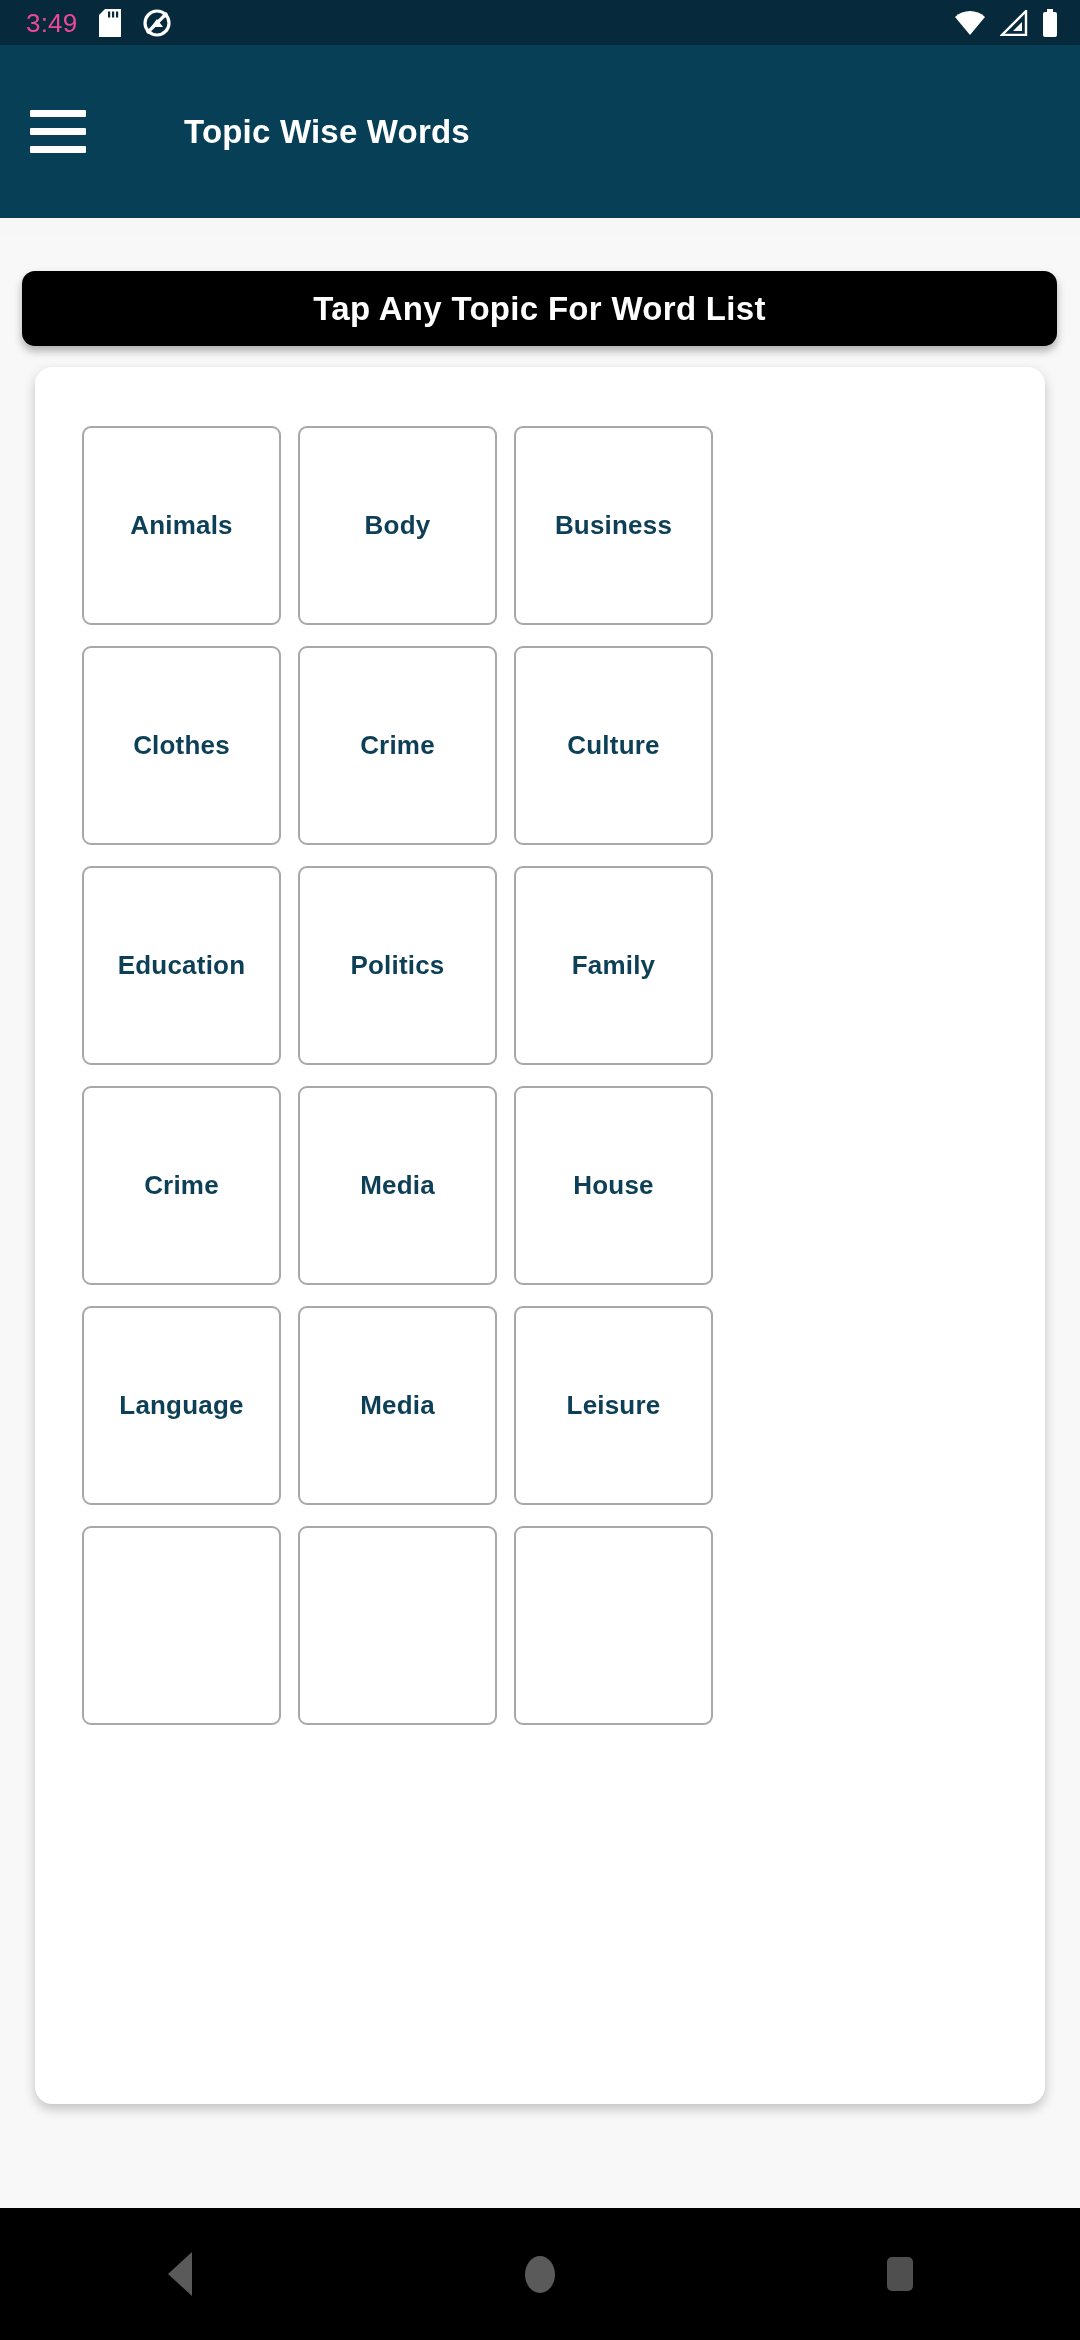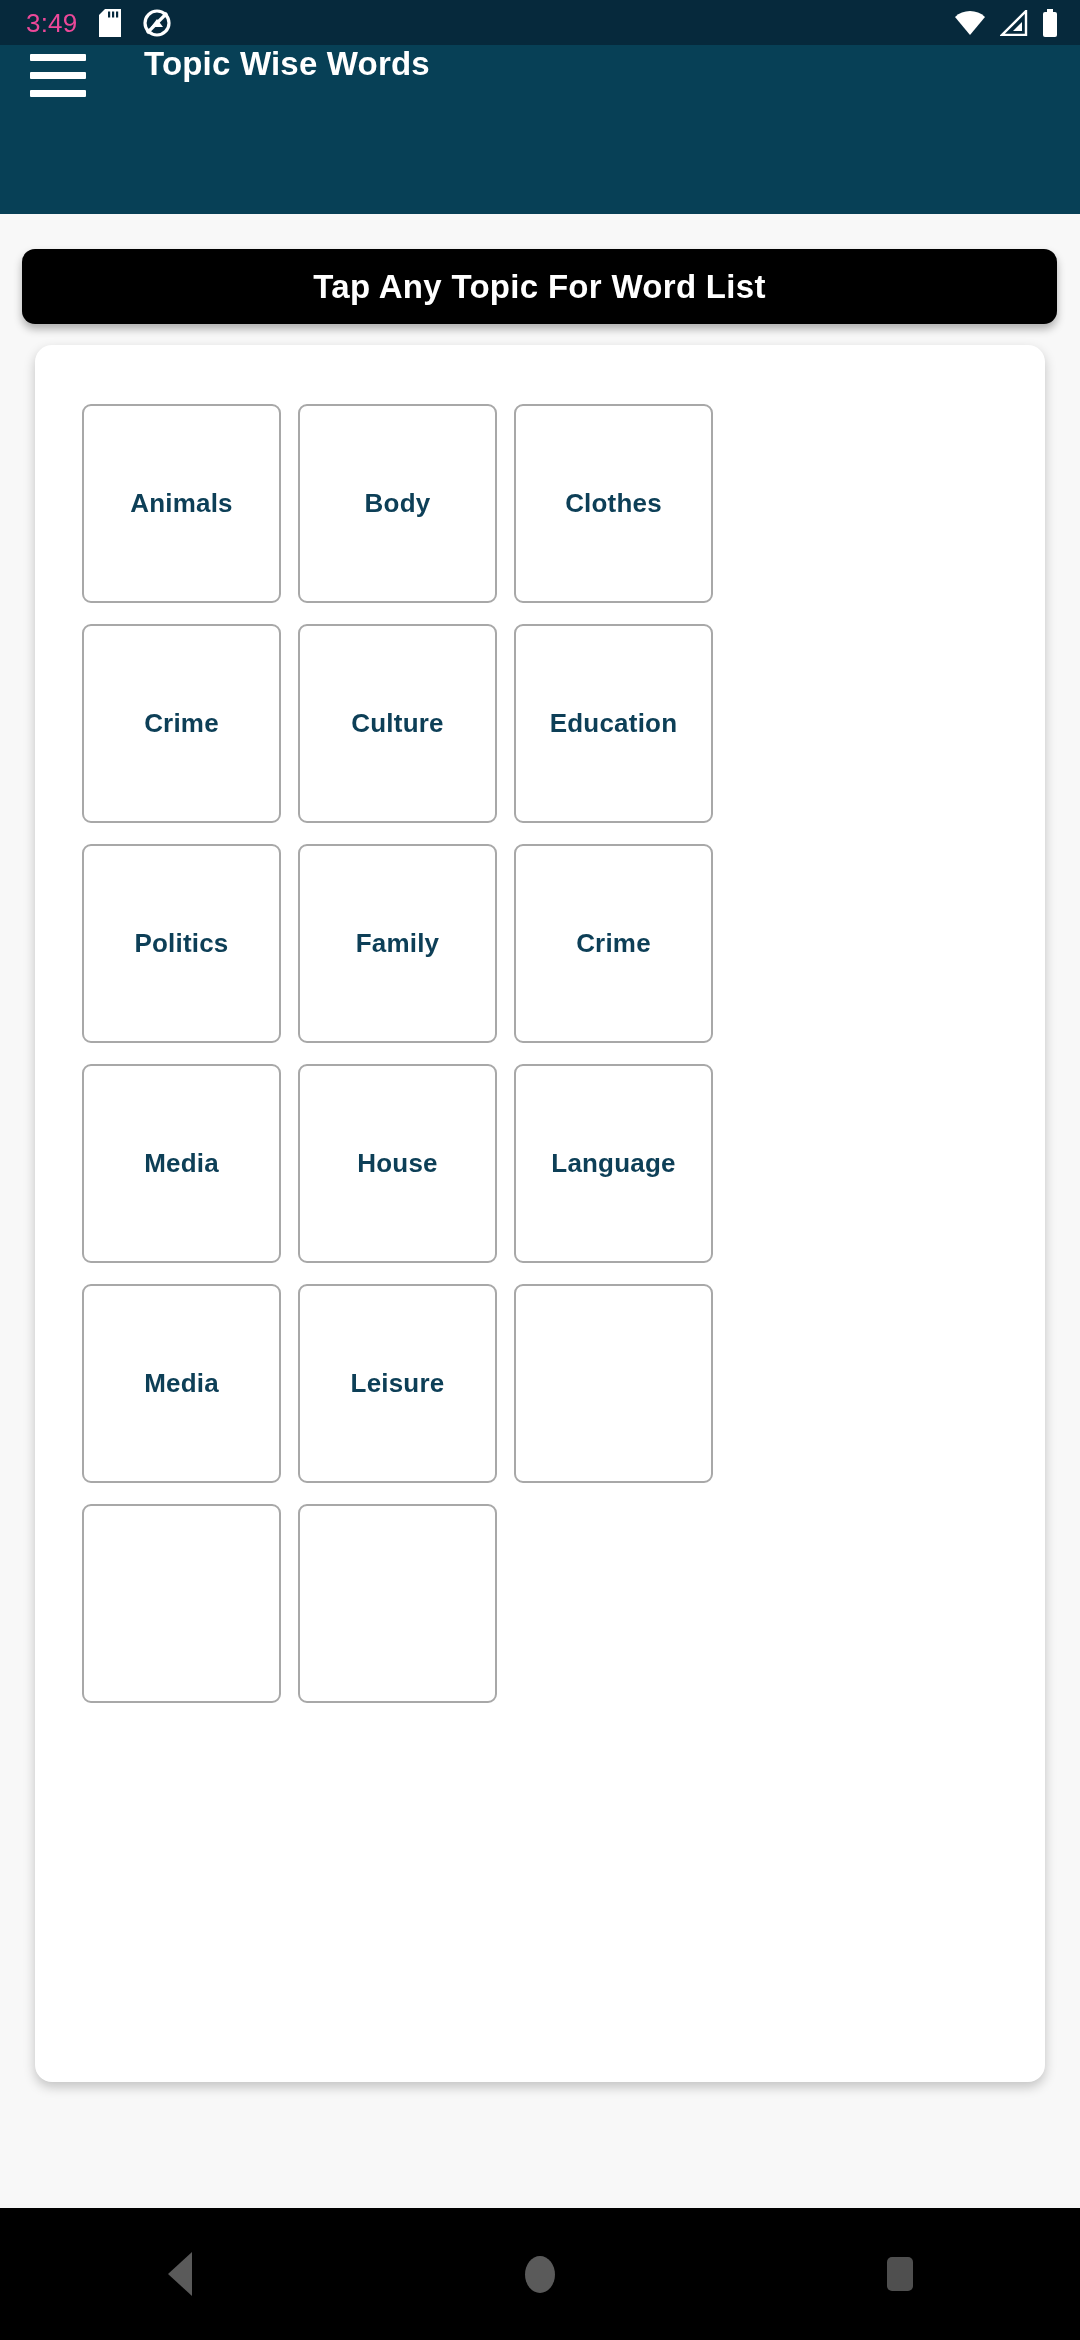--- a/index.html
+++ b/index.html
@@ -20,35 +20,35 @@
   }
   .status-left { display:flex; align-items:center; gap:22px; }
   .status-right { display:flex; align-items:center; gap:14px; }
   #clock { font-size:26px; font-weight:400; letter-spacing:.2px; line-height:1; }
   .sb-icon { display:block; }
 
   
   #app-bar {
     position:absolute; top:45px; left:0; width:1080px; height:173px;
     background:#074056;
-    display:flex; 
+    display:flex; align-items:center;gap:40px;
   }
   #menu-button {
     width:66px; height:60px; margin-left:30px;
     display:flex; flex-direction:column; justify-content:center; gap:11px;
     cursor:pointer;
   }
   #menu-button span { display:block; width:56px; height:7px; background:#ffffff; border-radius:1px; }
   #app-title {
     margin-left:48px; color:#ffffff;
     font-size:33px; font-weight:bold; letter-spacing:.2px;
   }
 
   
-  #content { position:absolute; top:214px; left:0; width:1080px; height:1990px; background:#f8f8f8; }
+  #content { position:absolute; top:236px; left:0; width:1080px; height:1990px; background:#f8f8f8; }
 
   #banner {
     position:absolute; top:35px; left:22px; width:1035px; height:75px;
     background:#000000; border-radius:13px;
     box-shadow:0 5px 9px rgba(0,0,0,.30);
     display:flex; align-items:center; justify-content:center;
   }
   #banner-text {
     color:#ffffff; font-size:33px; font-weight:bold; letter-spacing:.3px;
   }
@@ -147,20 +147,23 @@
 
     <div id="topics-card">
       <div id="topics-grid">
 
         <div class="topic-cell">
           <span class="topic-label">Animals</span>
         </div>
         <div class="topic-cell">
           <span class="topic-label">Body</span>
         </div>
+        <div class="topic-cell">
+          <span class="topic-label">Business</span>
+        </div>
 
         <div class="topic-cell">
           <span class="topic-label">Clothes</span>
         </div>
         <div class="topic-cell">
           <span class="topic-label">Crime</span>
         </div>
         <div class="topic-cell">
           <span class="topic-label">Culture</span>
         </div>

